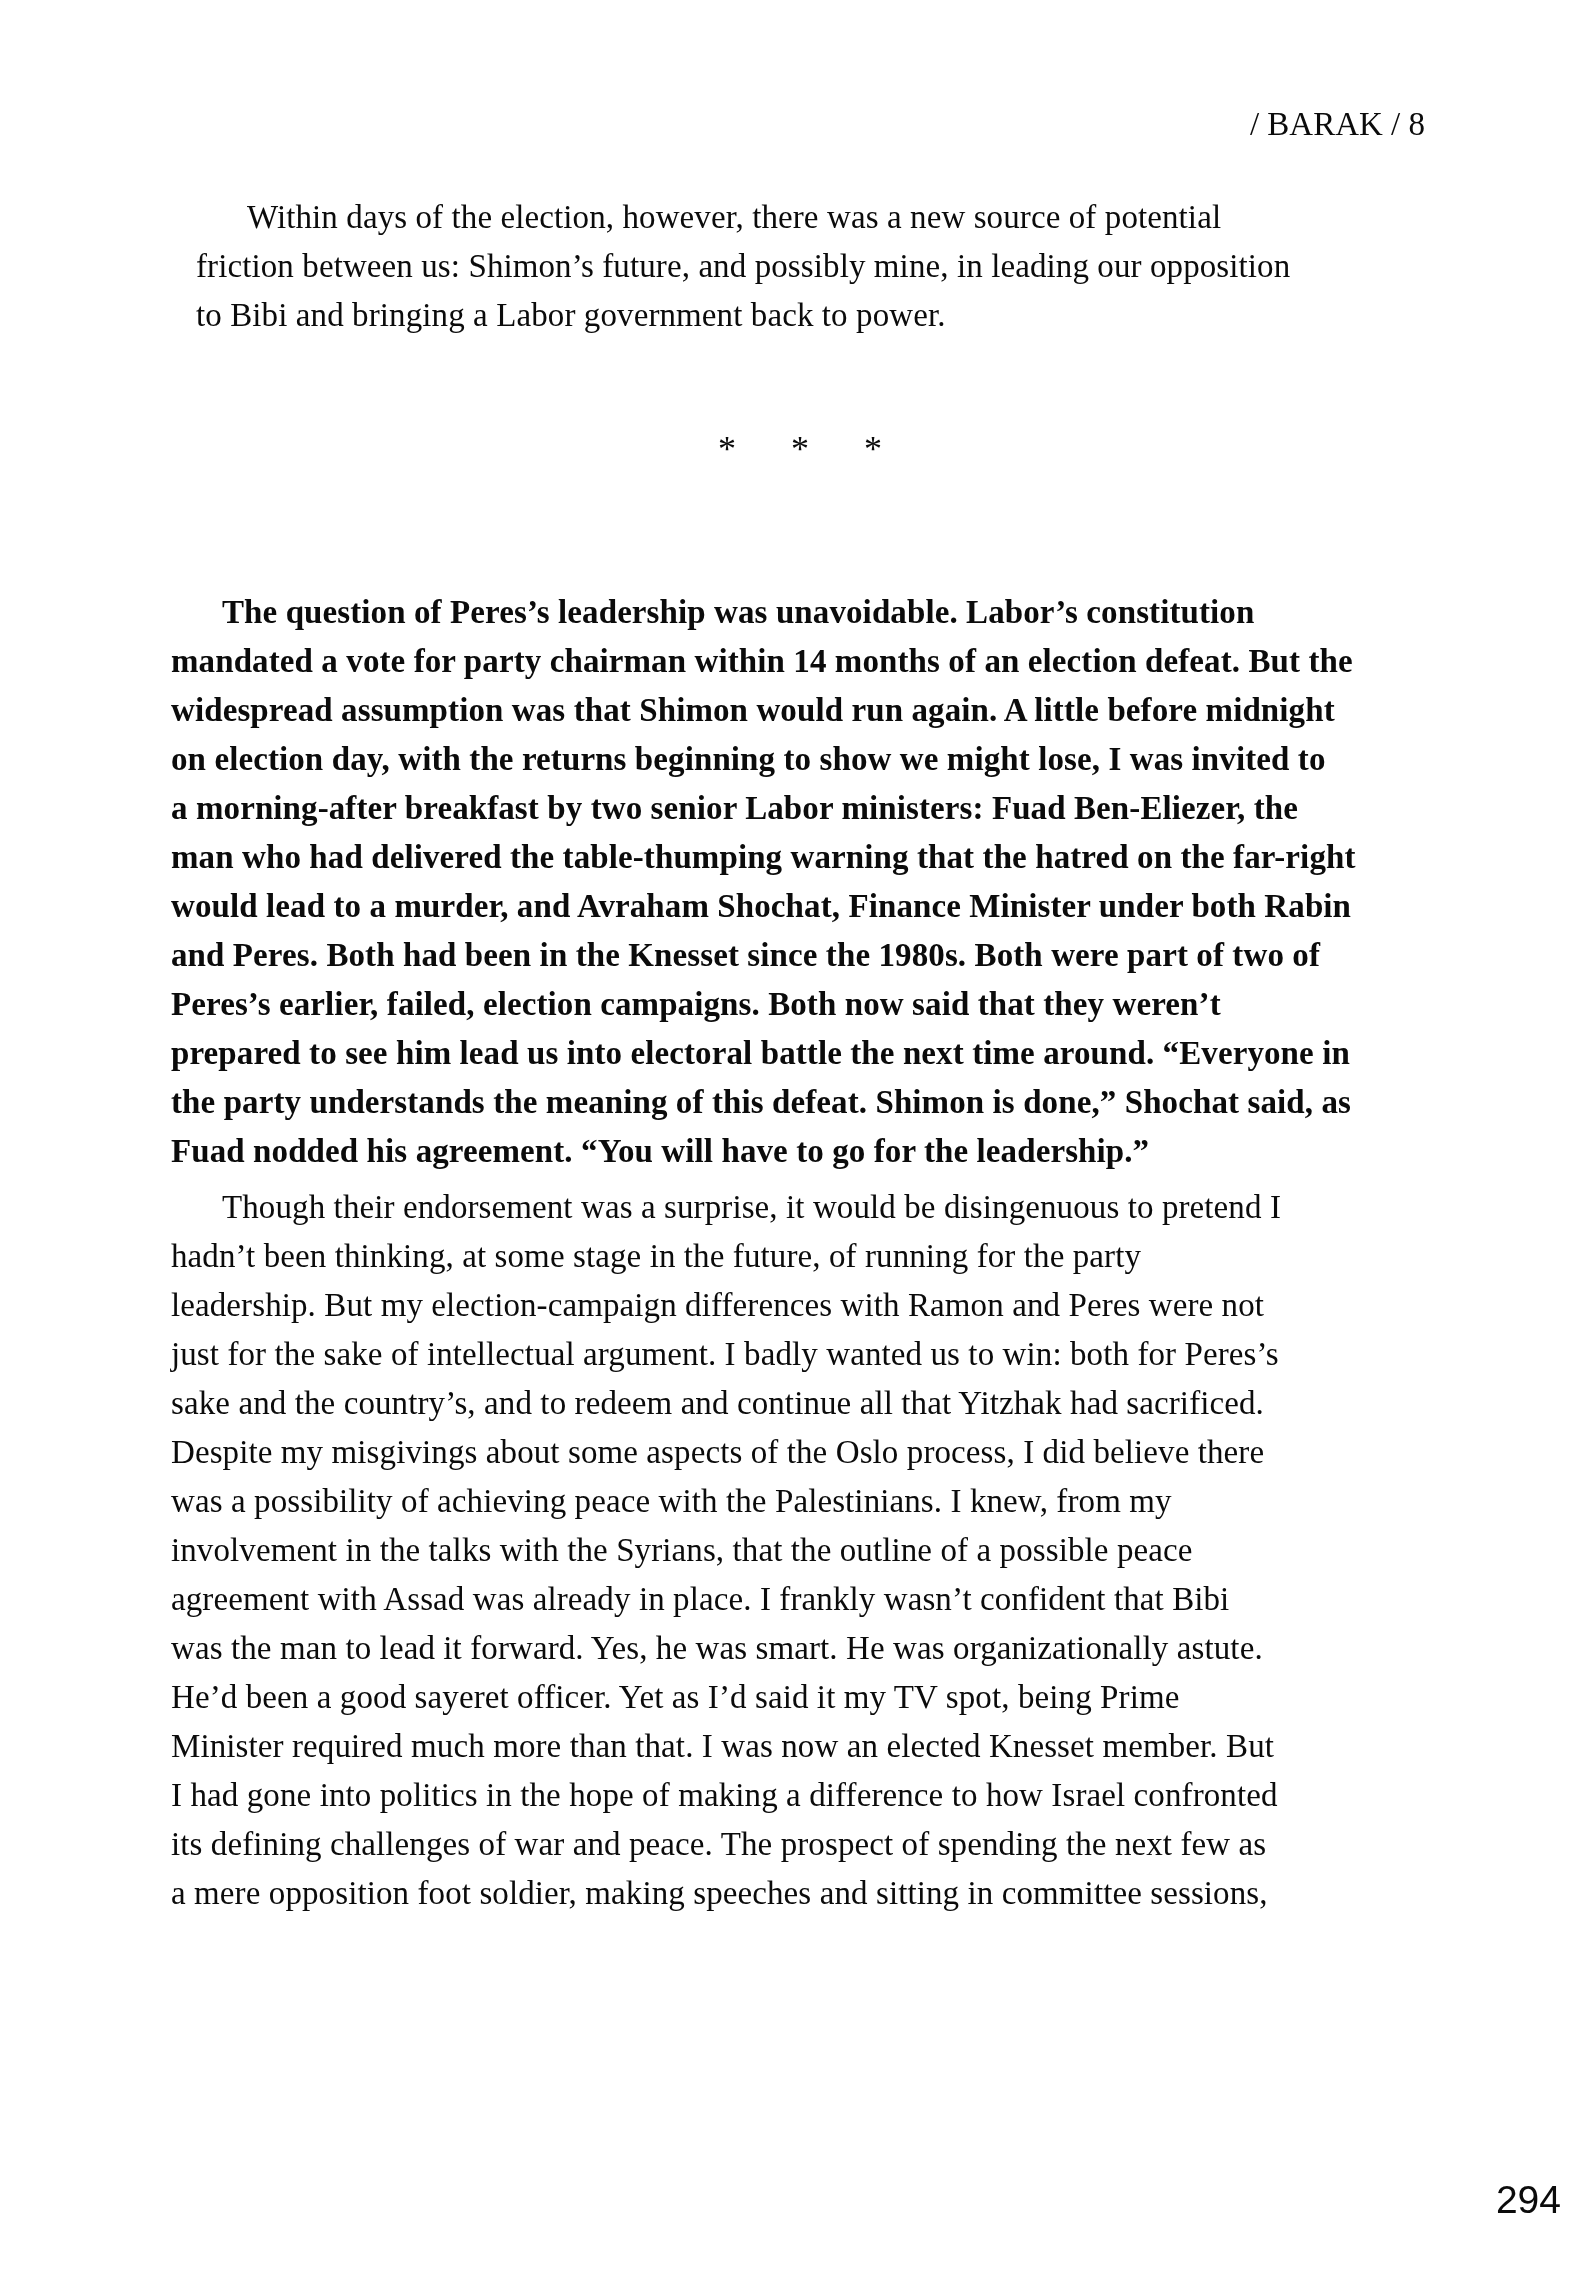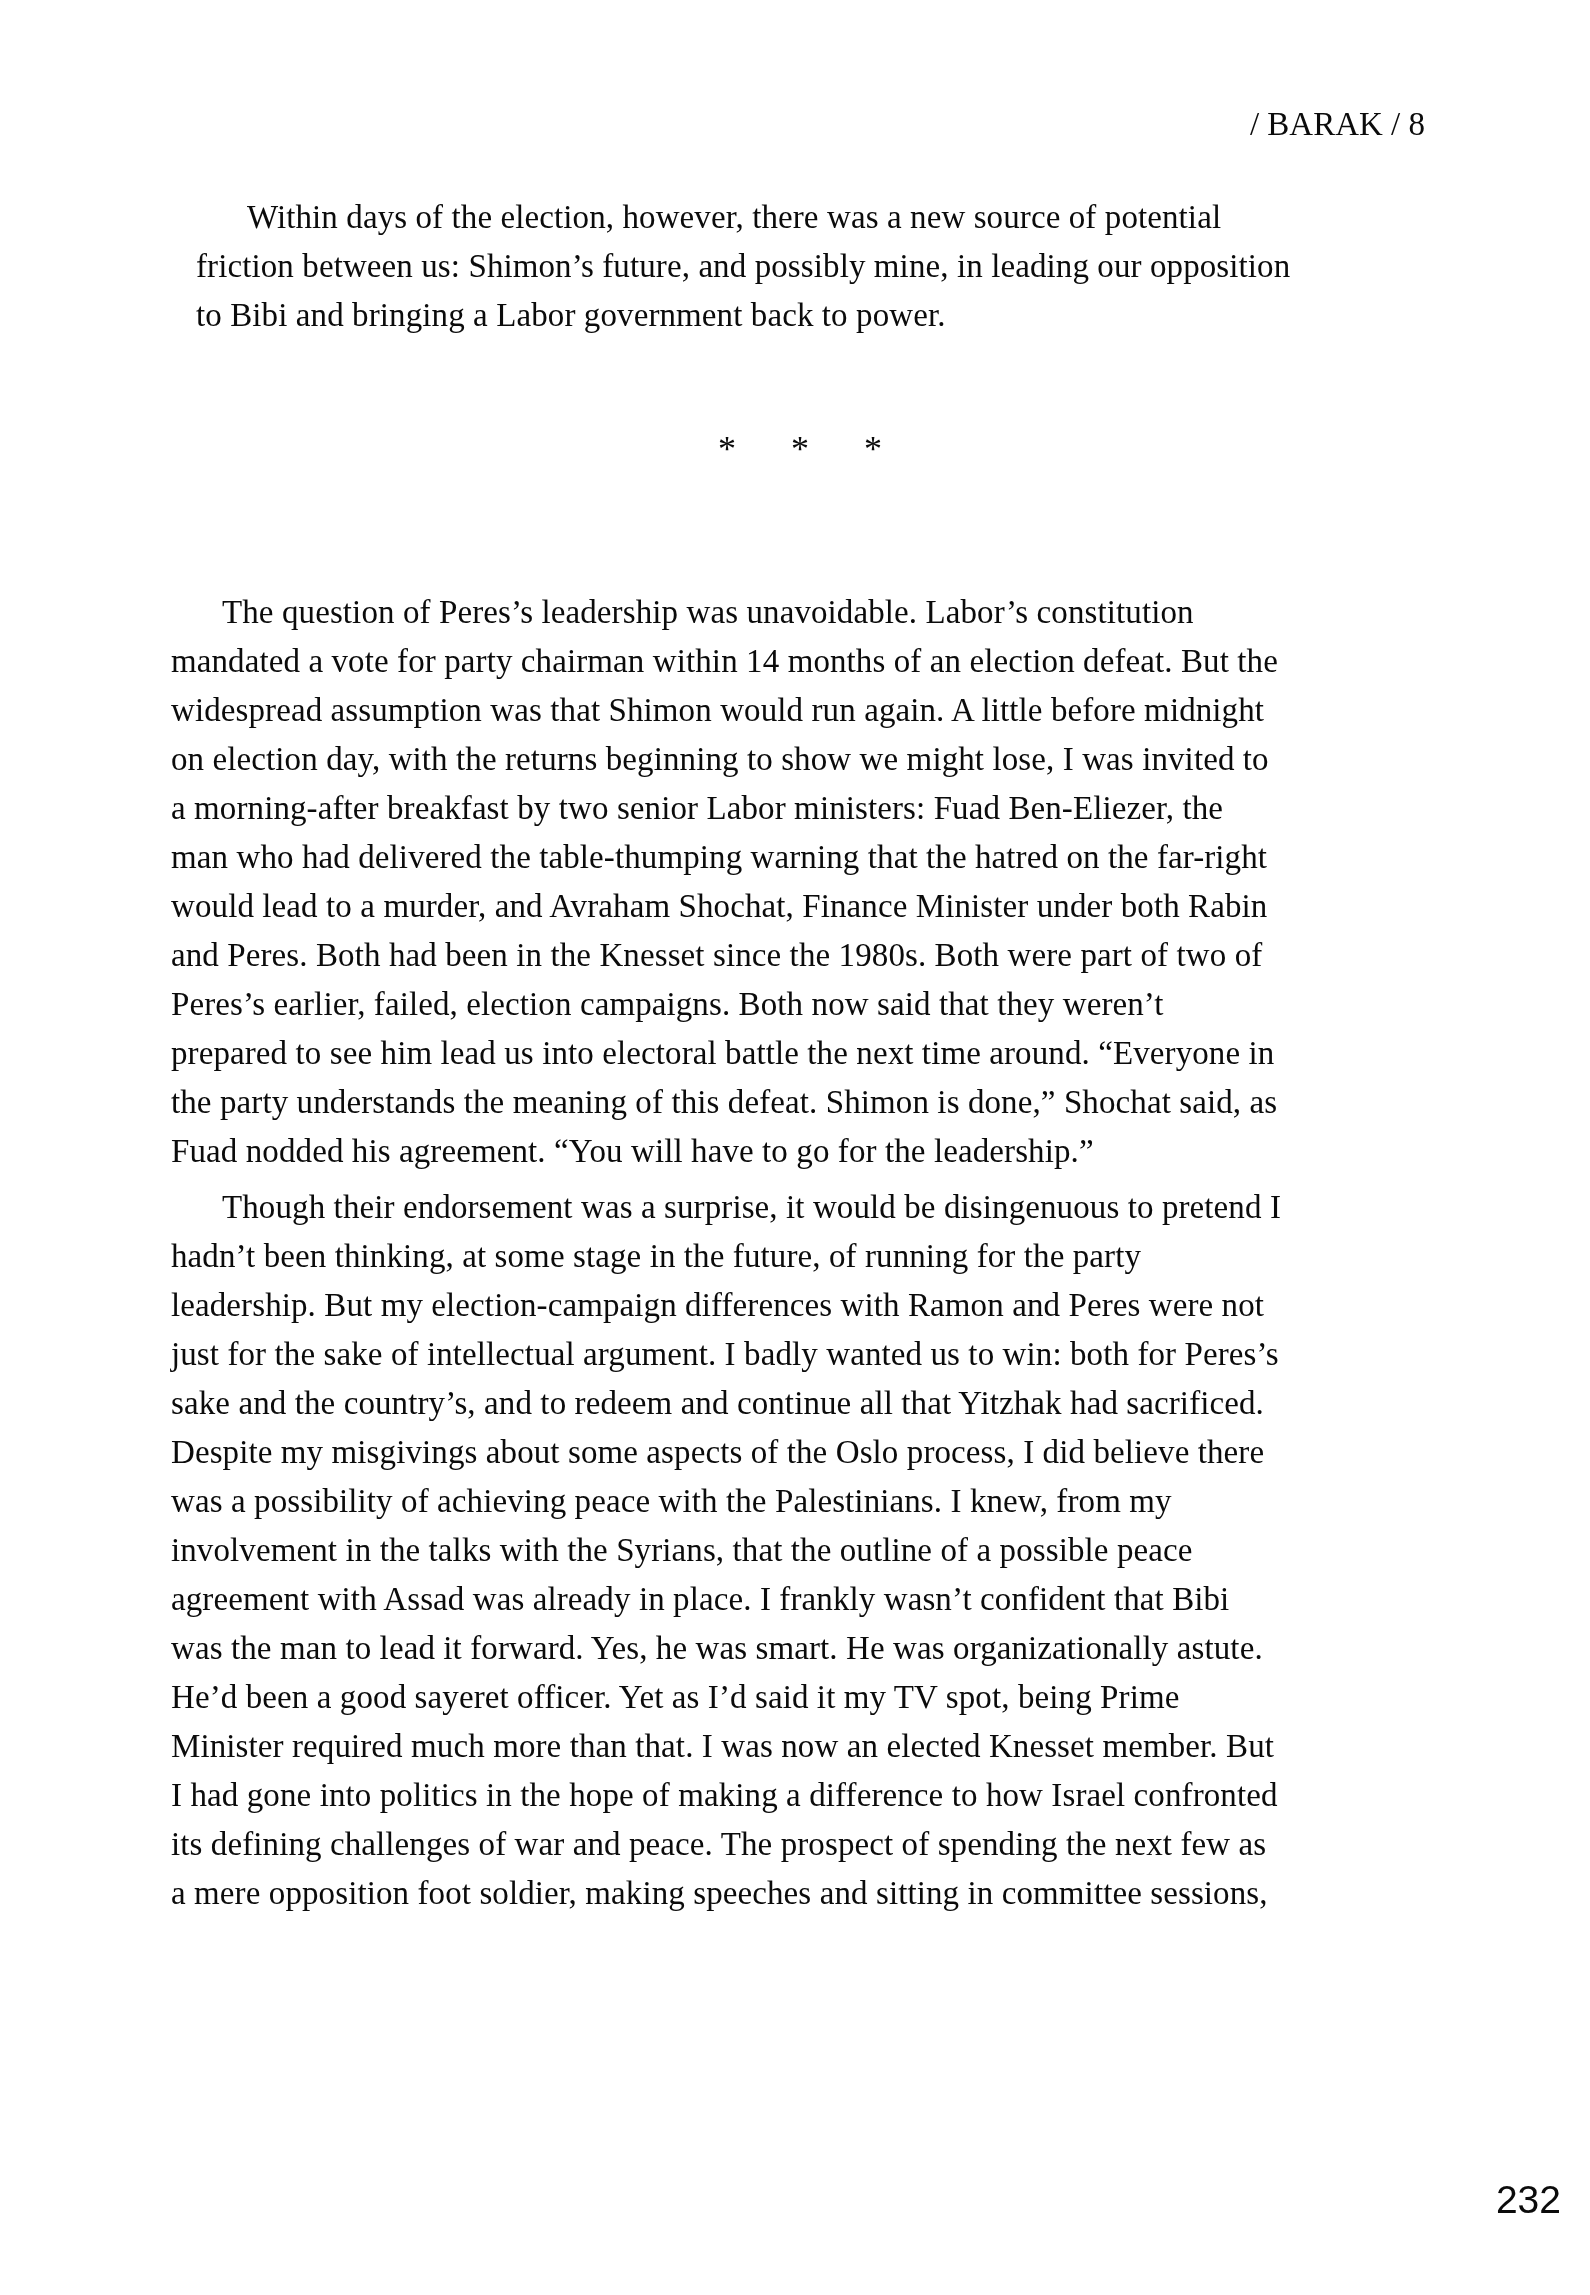--- a/index.html
+++ b/index.html
@@ -29,21 +29,21 @@
     position: absolute;
     left: 171px;
     width: 1258px;
     font-size: 33px;
     line-height: 49px;
     white-space: pre-line;
     text-indent: 51px;
     letter-spacing: 0.1px;
   }
   .para-1 { top: 193px; margin-left: 25px; }
-  .para-2 { top: 588px; }
+  .para-2 { top: 588px; font-weight: bold; }
   .para-3 { top: 1183px; }
   .section-break {
     position: absolute;
     left: 171px;
     width: 1258px;
     top: 425px;
     text-align: center;
     font-size: 36px;
     line-height: 49px;
     word-spacing: 46px;
@@ -102,17 +102,17 @@
 was a possibility of achieving peace with the Palestinians. I knew, from my
 involvement in the talks with the Syrians, that the outline of a possible peace
 agreement with Assad was already in place. I frankly wasn’t confident that Bibi
 was the man to lead it forward. Yes, he was smart. He was organizationally astute.
 He’d been a good sayeret officer. Yet as I’d said it my TV spot, being Prime
 Minister required much more than that. I was now an elected Knesset member. But
 I had gone into politics in the hope of making a difference to how Israel confronted
 its defining challenges of war and peace. The prospect of spending the next few as
 a mere opposition foot soldier, making speeches and sitting in committee sessions,</div>
 
-  <div class="page-number">232</div>
+  <div class="page-number">294</div>
 
 
 </div>
 
 
 </body></html>

